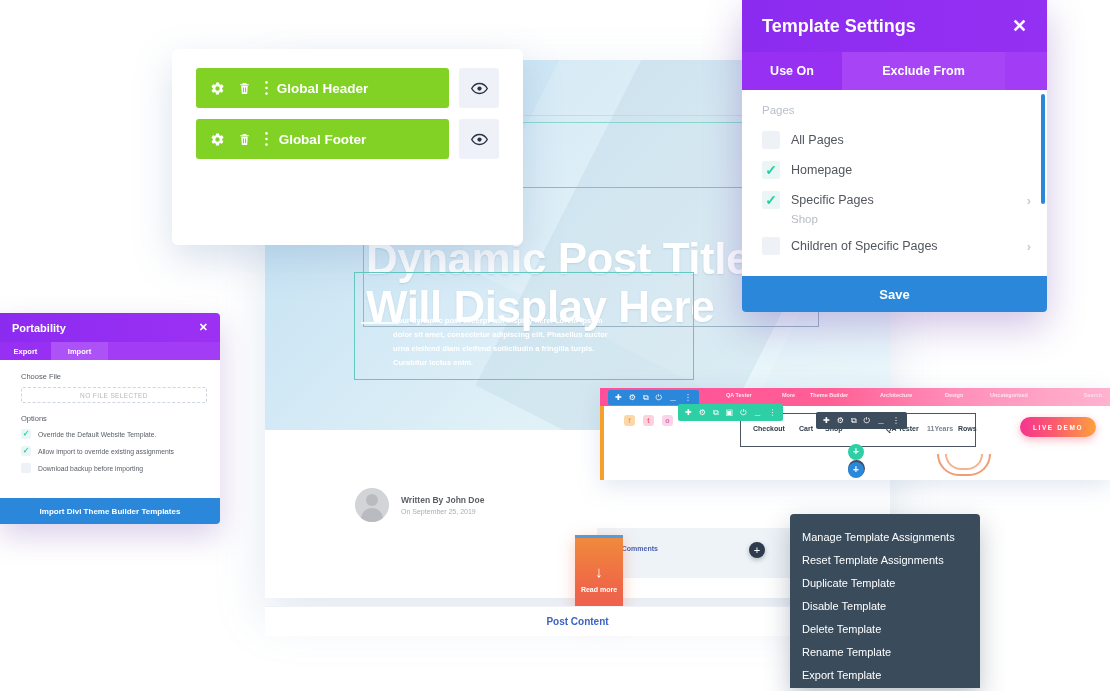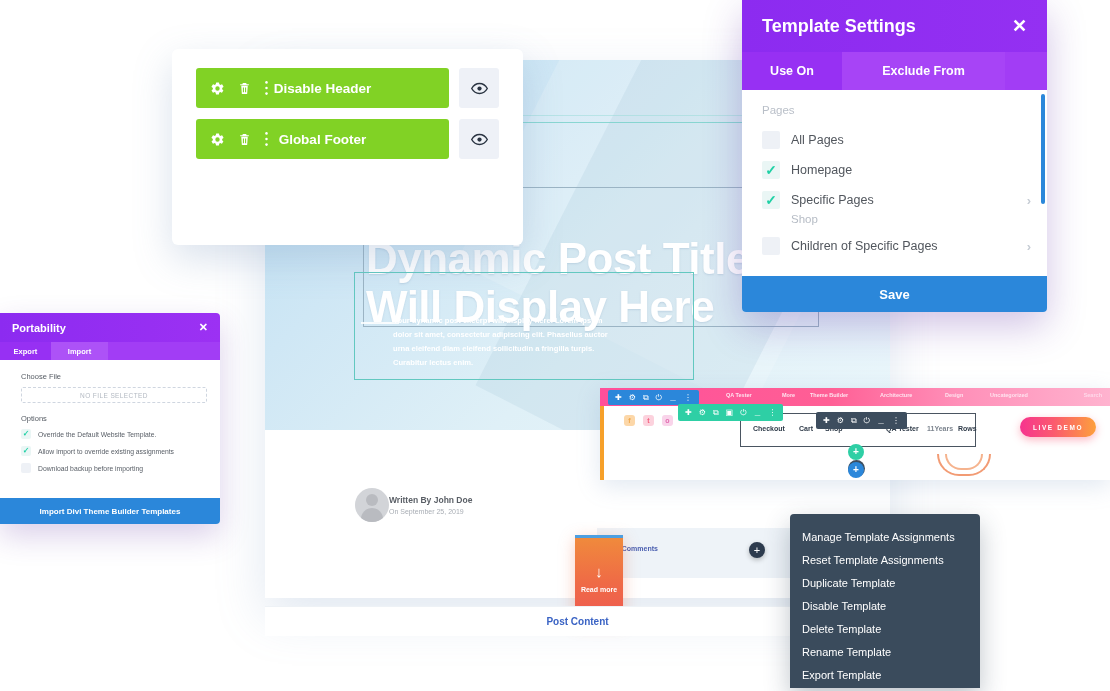--- a/index.html
+++ b/index.html
@@ -58,21 +58,21 @@
     position:absolute; left:96px; top:262px; width:38px; height:2px; background:#ffffff; opacity:.85;
   }
   .hero-excerpt {
     position:absolute; left:128px; top:254px; width:215px;
     font-size: 7.6px; line-height: 14px; font-weight: bold; color:#ffffff;
   }
 
   .canvas-lower {
     position:absolute; left:0; top:370px; width:625px; height:168px; background:#ffffff;
   }
-  .author-row { position:absolute; left:90px; top:58px; display:flex; align-items:center; gap:0; }
+  .author-row { position:absolute; left:90px; top:58px; display:flex; align-items:center; gap:12px; }
   .avatar {
     width: 34px; height:34px; border-radius:50%; background:#d2d4d8;
     position:relative; overflow:hidden;
   }
   .avatar::before {
     content:""; position:absolute; left:50%; top:6px; transform:translateX(-50%);
     width:12px; height:12px; border-radius:50%; background:#b9bbc0;
   }
   .avatar::after {
     content:""; position:absolute; left:50%; top:20px; transform:translateX(-50%);
@@ -405,21 +405,21 @@
               </svg>
           </span>
           <span class="ic">
             <svg width="5" height="16" viewBox="0 0 6 20" fill="#fff">
                 <circle cx="3" cy="3" r="1.6"></circle>
                 <circle cx="3" cy="10" r="1.6"></circle>
                 <circle cx="3" cy="17" r="1.6"></circle>
               </svg>
           </span>
         </div>
-        <div class="layer-title">Disable Header</div>
+        <div class="layer-title">Global Header</div>
       </div>
       <div class="eye-btn">
         <svg width="17" height="13" viewBox="0 0 24 18" fill="none" stroke="#2a3442" stroke-width="2">
             <path d="M1 9s4-7 11-7 11 7 11 7-4 7-11 7S1 9 1 9z"></path>
             <circle cx="12" cy="9" r="3" fill="#2a3442" stroke="none"></circle>
           </svg>
       </div>
     </div>
 
 

